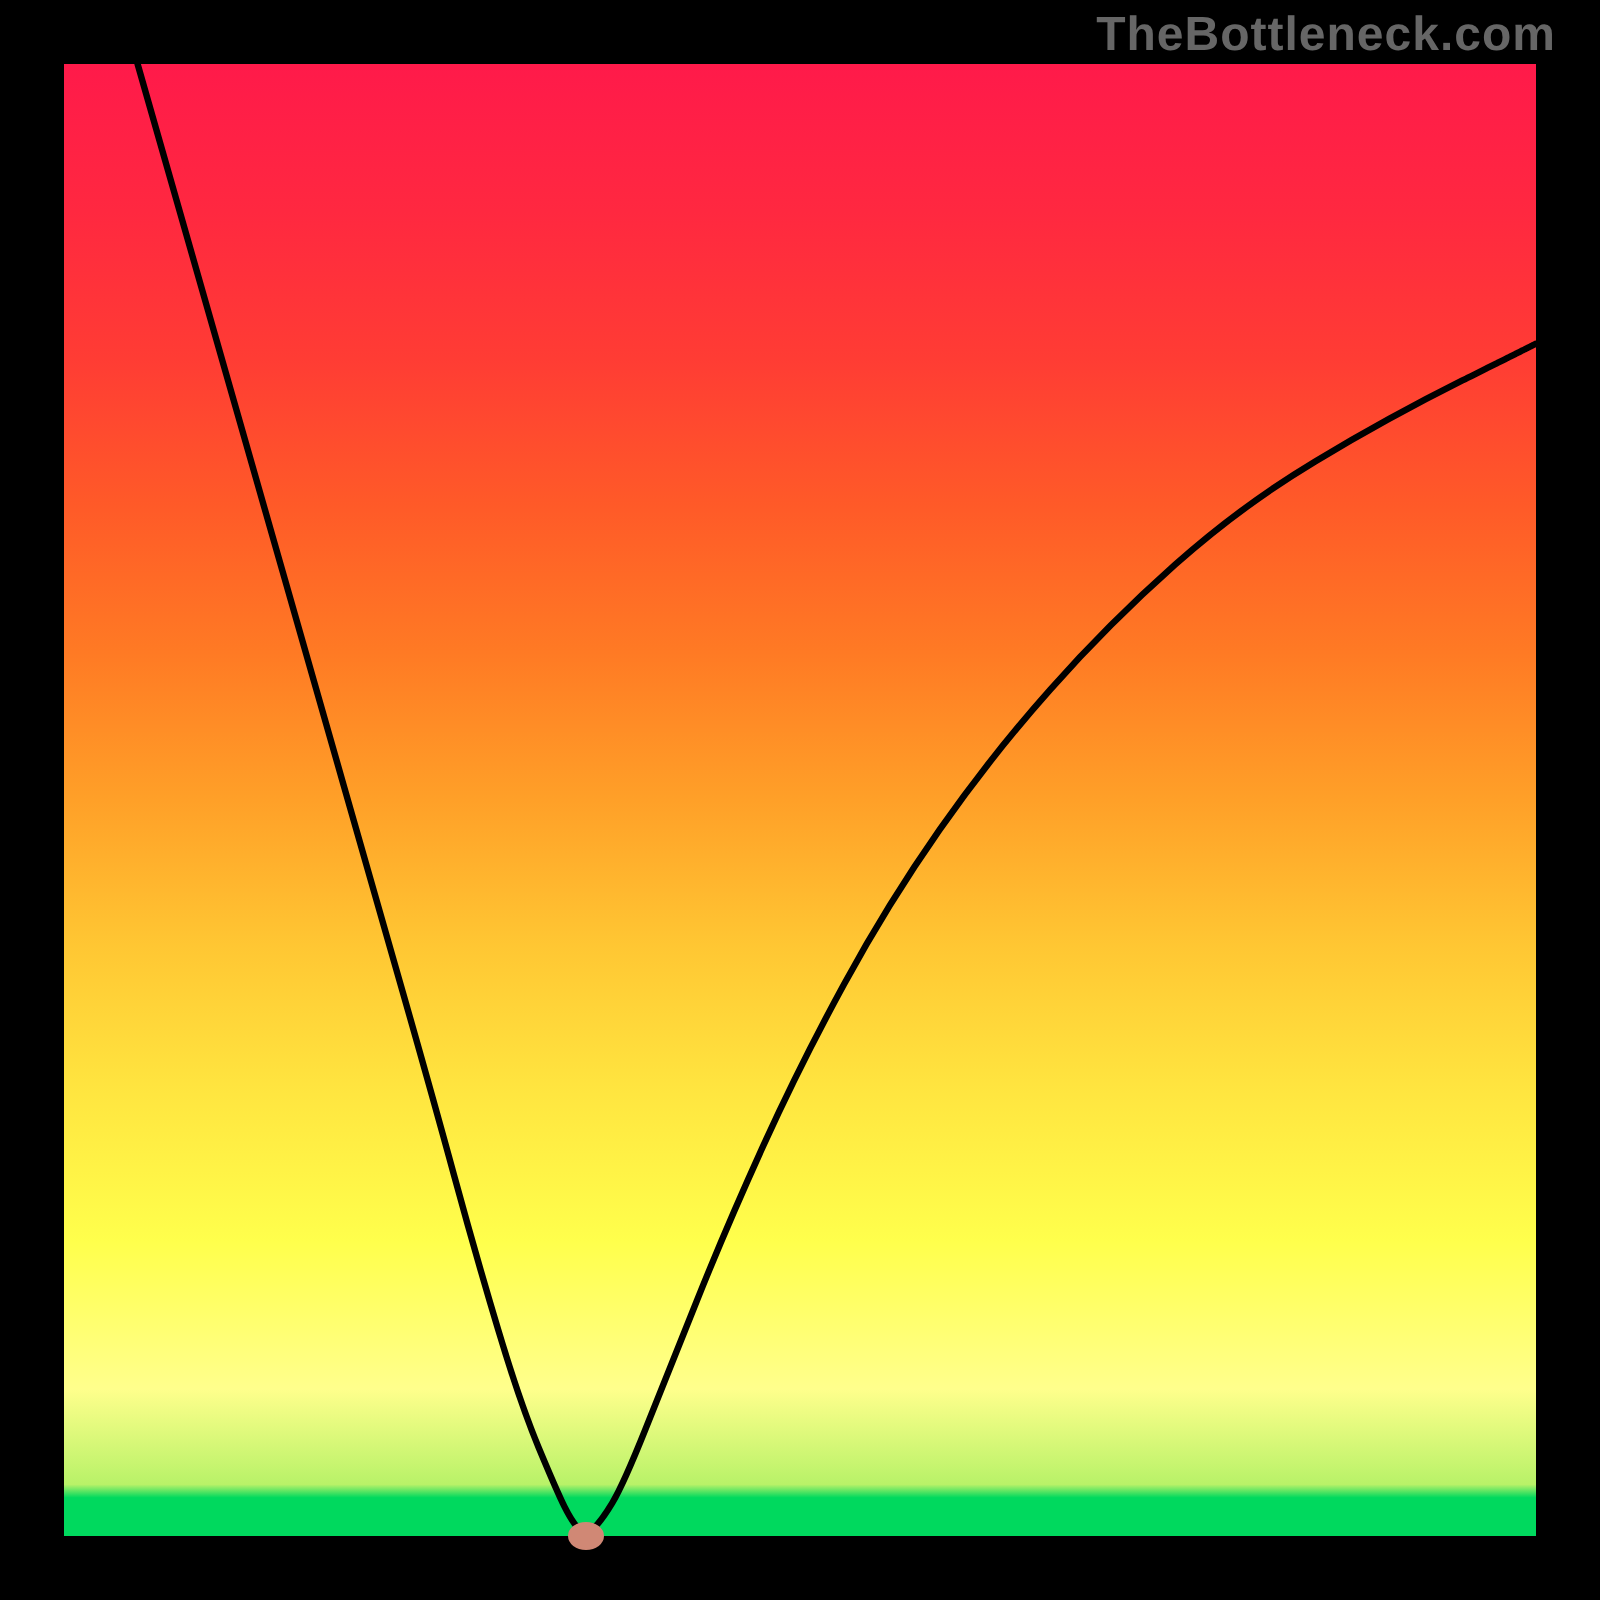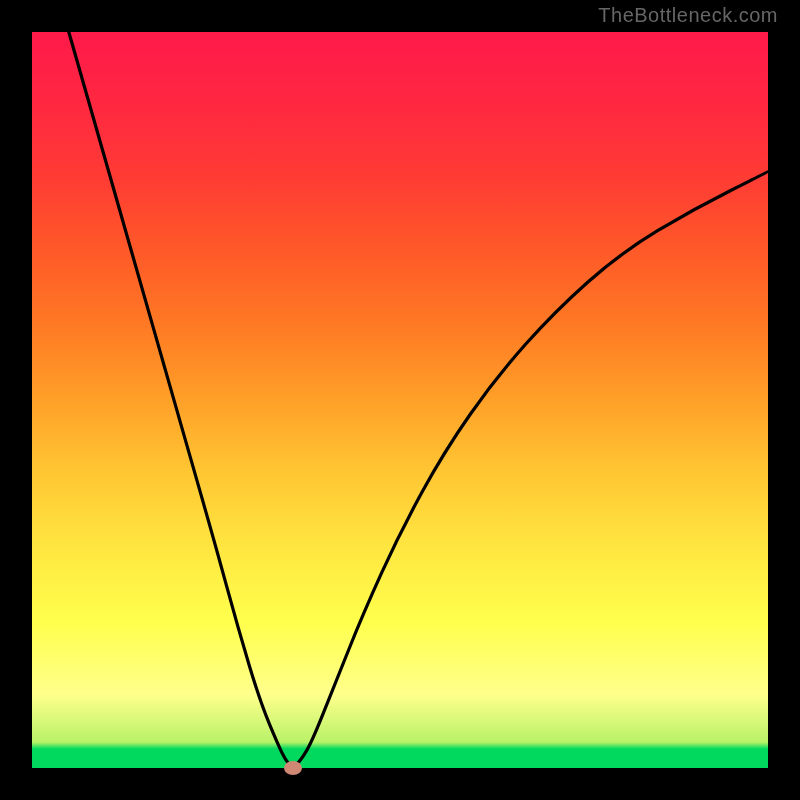--- a/index.html
+++ b/index.html
@@ -14,22 +14,22 @@
   .frame {
     position: absolute;
     inset: 0;
     background: #000;
   }
   .watermark {
     position: absolute;
     top: 4px;
     right: 22px;
     color: #666;
-    font-size: 20px;
-    font-weight: 400;
+    font-size: 24px;
+    font-weight: 700;
     letter-spacing: 0.5px;
     z-index: 10;
   }
   .plot-area {
     position: absolute;
     left: 32px;
     top: 32px;
     width: 736px;
     height: 736px;
     background: linear-gradient(to top,

